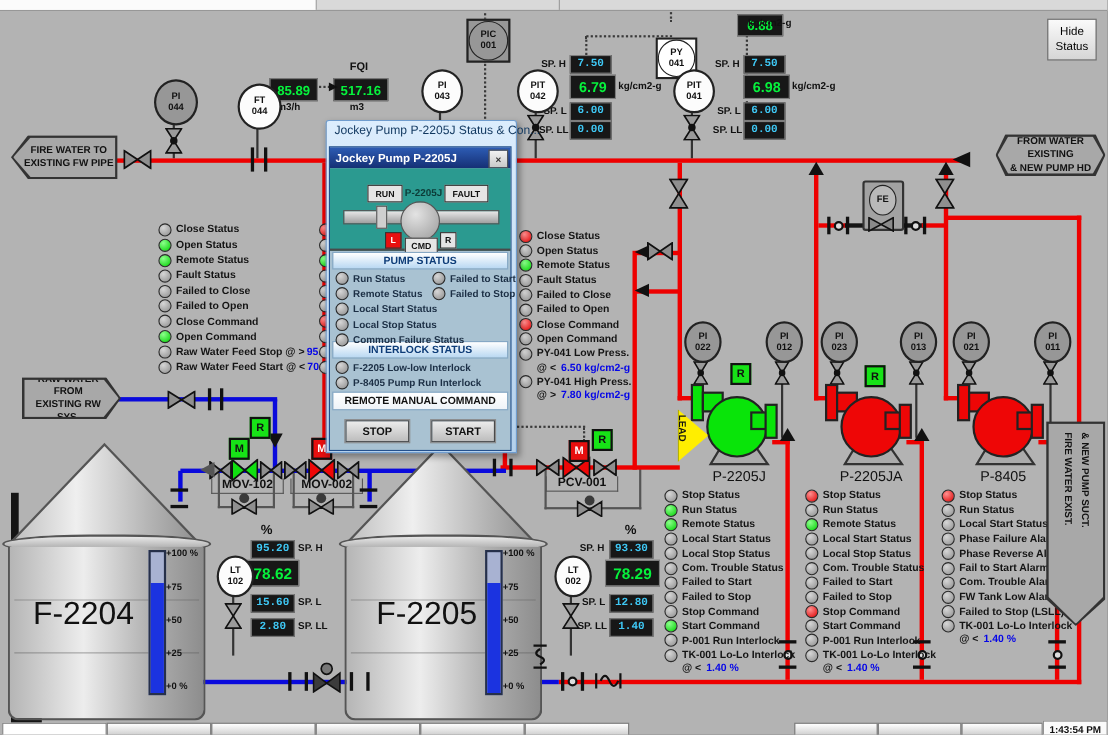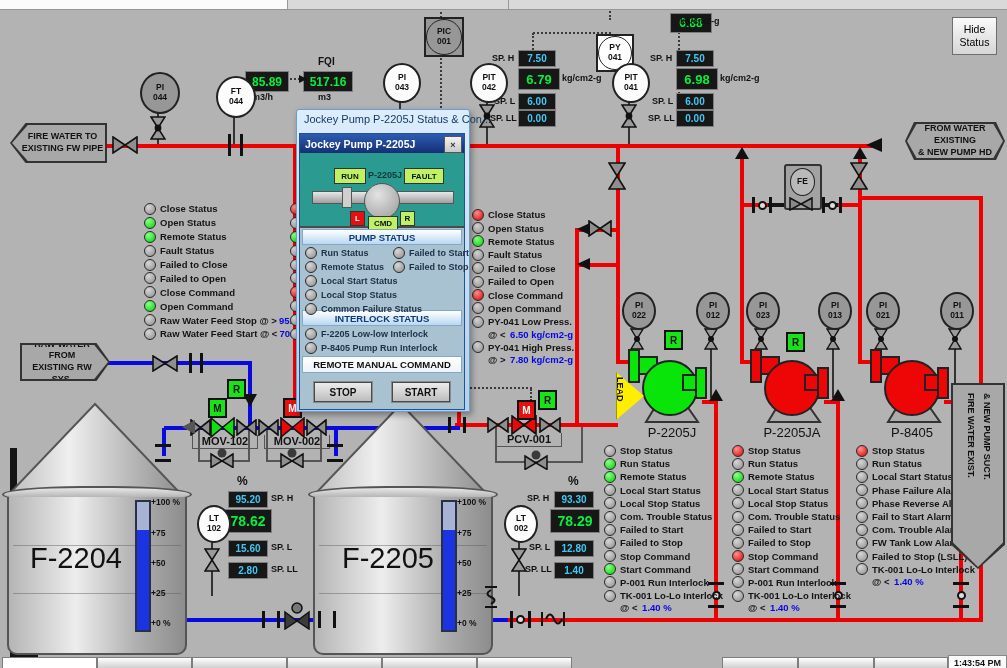--- a/index.html
+++ b/index.html
@@ -4,21 +4,21 @@
 <style>
   html,body{margin:0;padding:0;background:#888;}
   #screen{position:relative;width:1007px;height:668px;background:#b3b3b3;overflow:hidden;
     font-family:"Liberation Sans",sans-serif;color:#111;}
   .a{position:absolute;}
   .hp{position:absolute;height:4px;} .vp{position:absolute;width:4px;}
   .red{background:#ee0000;} .blu{background:#0a0adc;} .blk{background:#151515;}
   .dh{position:absolute;border-top:2px dotted #3a3a3a;}
   .dv{position:absolute;border-left:2px dotted #3a3a3a;}
   .disp{position:absolute;background:#171717;border:1px solid #7e7e7e;display:flex;align-items:center;justify-content:center;font-weight:bold;}
-  .gn{color:#06f13c;} .cy{color:#3fc8f5;}
+  .gn{color:#06f13c;} .cy{color:#3fc8f5;font-family:Liberation Mono, monospace;}
   .lab{position:absolute;font-weight:bold;color:#111;white-space:nowrap;}
   .inst{position:absolute;border:2px solid #222;border-radius:50%;background:#979797;display:flex;flex-direction:column;align-items:center;justify-content:center;font-size:8.5px;font-weight:bold;line-height:1.15;z-index:4;}
   .inst.wh{background:#fcfcfc;}
   .sqr{position:absolute;border:2px solid #222;background:#979797;z-index:4;}
   .sqr .inner{border:1.5px solid #222;border-radius:50%;position:absolute;inset:0;display:flex;flex-direction:column;align-items:center;justify-content:center;font-size:8.5px;font-weight:bold;line-height:1.15;}
   .sqr.wh{background:#fff;}
   .lamp{width:10px;height:10px;min-width:10px;border-radius:50%;border:1.5px solid #2a2a2a;display:inline-block;}
   .lamp.gray{background:radial-gradient(circle at 35% 30%,#d6d6d6,#8d8d8d);}
   .lamp.green{background:radial-gradient(circle at 35% 30%,#8cff8c,#00cf00);}
   .lamp.red{background:radial-gradient(circle at 35% 30%,#ff9090,#dc0000);}
@@ -45,21 +45,21 @@
   .tick{position:absolute;font-size:8.5px;font-weight:bold;white-space:nowrap;z-index:5;}
   .seam{position:absolute;border-top:1px solid rgba(90,90,90,.45);left:4px;right:4px;}
   
   #popup{position:absolute;left:296px;top:109px;width:172px;height:301px;z-index:50;
     background:linear-gradient(#dcedfd,#b3d0ec);border:1px solid #6f9cce;border-radius:3px 3px 0 0;box-shadow:2px 3px 6px rgba(0,0,0,.35);}
   #popup .wtitle{position:absolute;left:7px;top:3px;font-size:11px;color:#10375f;white-space:nowrap;}
   #pwin{position:absolute;left:2px;top:23px;width:164px;height:275px;background:#a9c2d2;border:1px solid #23508e;}
   #ptitle{position:absolute;left:0;top:0;right:0;height:19px;background:linear-gradient(#2d5cb4,#152f74);color:#fff;font-weight:bold;font-size:10.5px;display:flex;align-items:center;padding-left:5px;box-sizing:border-box;}
   #pclose{position:absolute;right:2px;top:2px;width:16px;height:15px;background:linear-gradient(#f2f2f2,#c9c9c9);border:1px solid #555;font-size:9px;display:flex;align-items:center;justify-content:center;font-weight:bold;color:#333;}
   #pteal{position:absolute;left:0;top:19px;right:0;height:73px;background:#2b9a90;border-bottom:2px solid #4a4a4a;}
-  .pbox{position:absolute;background:#bef264;border:1.5px solid #333;display:flex;align-items:center;justify-content:center;font-size:8px;font-weight:bold;}
+  .pbox{position:absolute;background:#e5e5e5;border:1.5px solid #333;display:flex;align-items:center;justify-content:center;font-size:8px;font-weight:bold;}
   .pbar{position:absolute;left:2px;width:158px;height:14px;background:linear-gradient(#ffffff,#b9d8f2);border:1px solid #86a8c5;
     display:flex;align-items:center;justify-content:center;font-size:9.5px;font-weight:bold;color:#0d3c78;}
   .popup-list .srow{height:14px;} .popup-list .slabel{font-size:9px;color:#1c2f45;}
   .pbtn{position:absolute;width:58px;height:20px;background:linear-gradient(#ececec,#bdbdbd);border:1px solid #4a4a4a;outline:1px solid #8a8a8a;
     display:flex;align-items:center;justify-content:center;font-size:10px;font-weight:bold;color:#111;}
   #hidebtn{position:absolute;left:952px;top:17px;width:45px;height:38px;background:linear-gradient(#fafafa,#d6d6d6);border:1px solid #6e6e6e;
     display:flex;align-items:center;justify-content:center;text-align:center;font-size:10.5px;white-space:pre-line;line-height:1.25;z-index:8;}
   .fbtn{position:absolute;top:657px;height:11px;background:linear-gradient(#ffffff,#cbcbcb);border:1px solid #7d7d7d;z-index:10;}
   #clock{position:absolute;left:948px;top:655px;width:57px;height:13px;background:#fafafa;border:1px solid #888;
     font-size:9px;font-weight:bold;display:flex;align-items:center;justify-content:center;z-index:10;}

